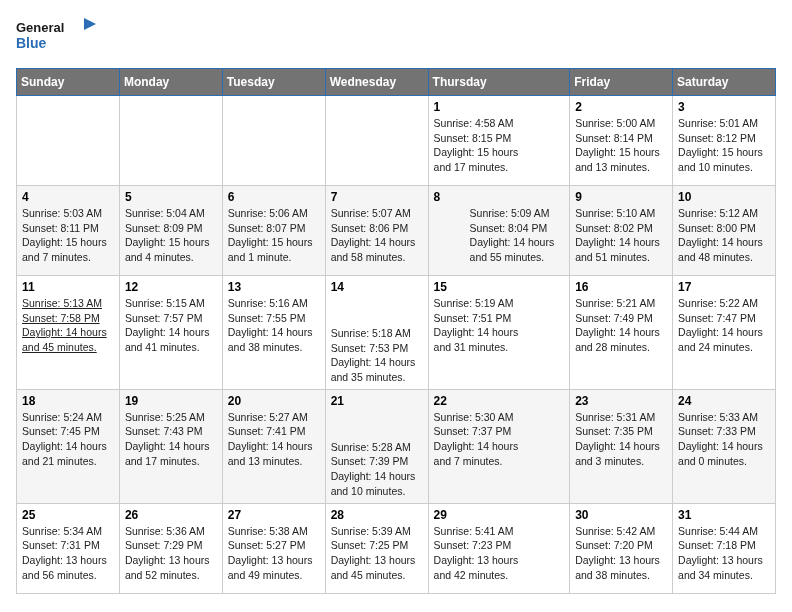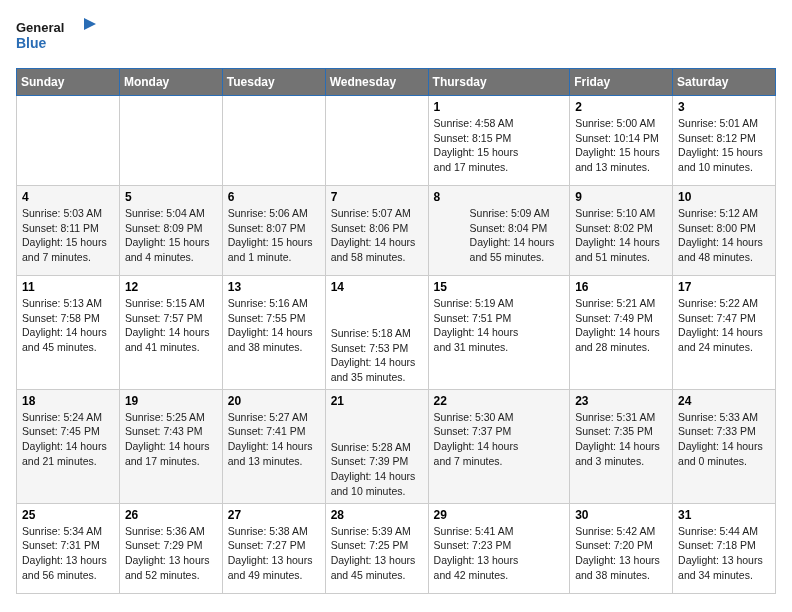--- a/index.html
+++ b/index.html
@@ -111,21 +111,21 @@
         <td>
           <span class="day-number">1</span>
           <div class="day-info" style="white-space: pre-line;">Sunrise: 4:58 AM
 Sunset: 8:15 PM
 Daylight: 15 hours
 and 17 minutes.</div>
         </td>
         <td>
           <span class="day-number">2</span>
           <div class="day-info" style="white-space: pre-line;">Sunrise: 5:00 AM
-Sunset: 10:14 PM
+Sunset: 8:14 PM
 Daylight: 15 hours
 and 13 minutes.</div>
         </td>
         <td>
           <span class="day-number">3</span>
           <div class="day-info" style="white-space: pre-line;">Sunrise: 5:01 AM
 Sunset: 8:12 PM
 Daylight: 15 hours
 and 10 minutes.</div>
         </td>
@@ -177,21 +177,21 @@
           <span class="day-number">10</span>
           <div class="day-info" style="white-space: pre-line;">Sunrise: 5:12 AM
 Sunset: 8:00 PM
 Daylight: 14 hours
 and 48 minutes.</div>
         </td>
       </tr>
       <tr>
         <td>
           <span class="day-number">11</span>
-          <div class="day-info" style="white-space: pre-line;">Sunrise: 5:13 AM
+          <div class="day-info" style="white-space: pre-line; text-decoration: underline;">Sunrise: 5:13 AM
 Sunset: 7:58 PM
 Daylight: 14 hours
 and 45 minutes.</div>
         </td>
         <td>
           <span class="day-number">12</span>
           <div class="day-info" style="white-space: pre-line;">Sunrise: 5:15 AM
 Sunset: 7:57 PM
 Daylight: 14 hours
 and 41 minutes.</div>
@@ -294,21 +294,21 @@
         <td>
           <span class="day-number">26</span>
           <div class="day-info" style="white-space: pre-line;">Sunrise: 5:36 AM
 Sunset: 7:29 PM
 Daylight: 13 hours
 and 52 minutes.</div>
         </td>
         <td>
           <span class="day-number">27</span>
           <div class="day-info" style="white-space: pre-line;">Sunrise: 5:38 AM
-Sunset: 7:27 PM
+Sunset: 5:27 PM
 Daylight: 13 hours
 and 49 minutes.</div>
         </td>
         <td>
           <span class="day-number">28</span>
           <div class="day-info" style="white-space: pre-line;">Sunrise: 5:39 AM
 Sunset: 7:25 PM
 Daylight: 13 hours
 and 45 minutes.</div>
         </td>

